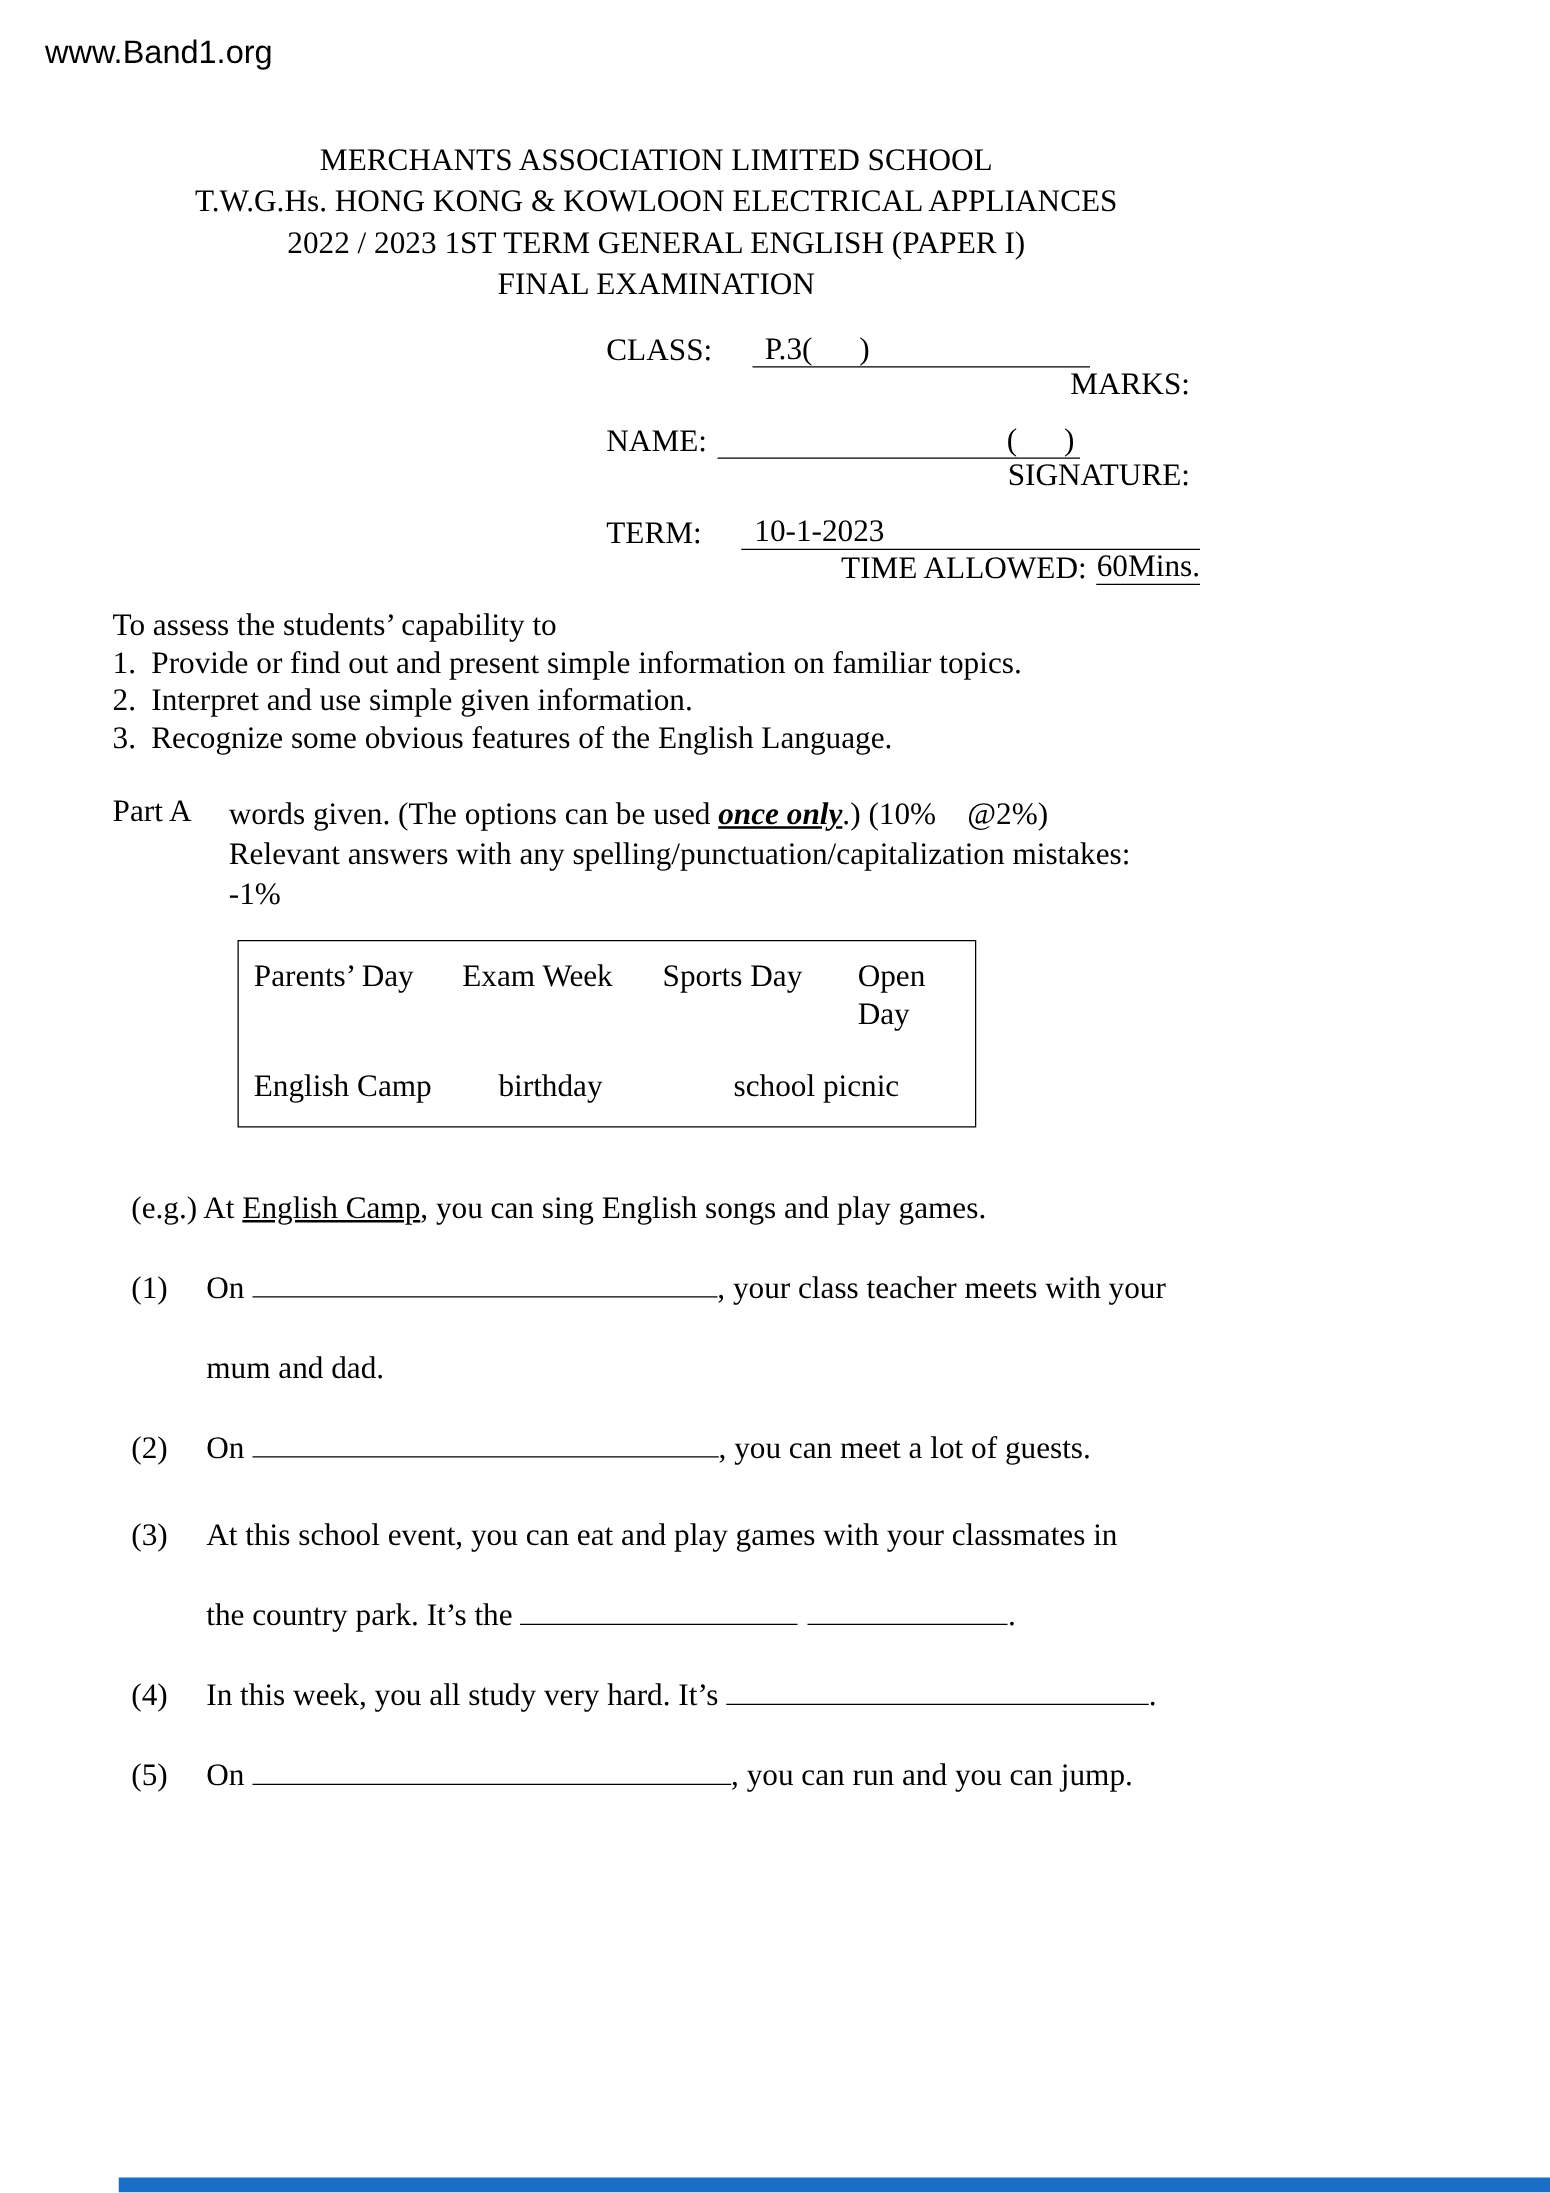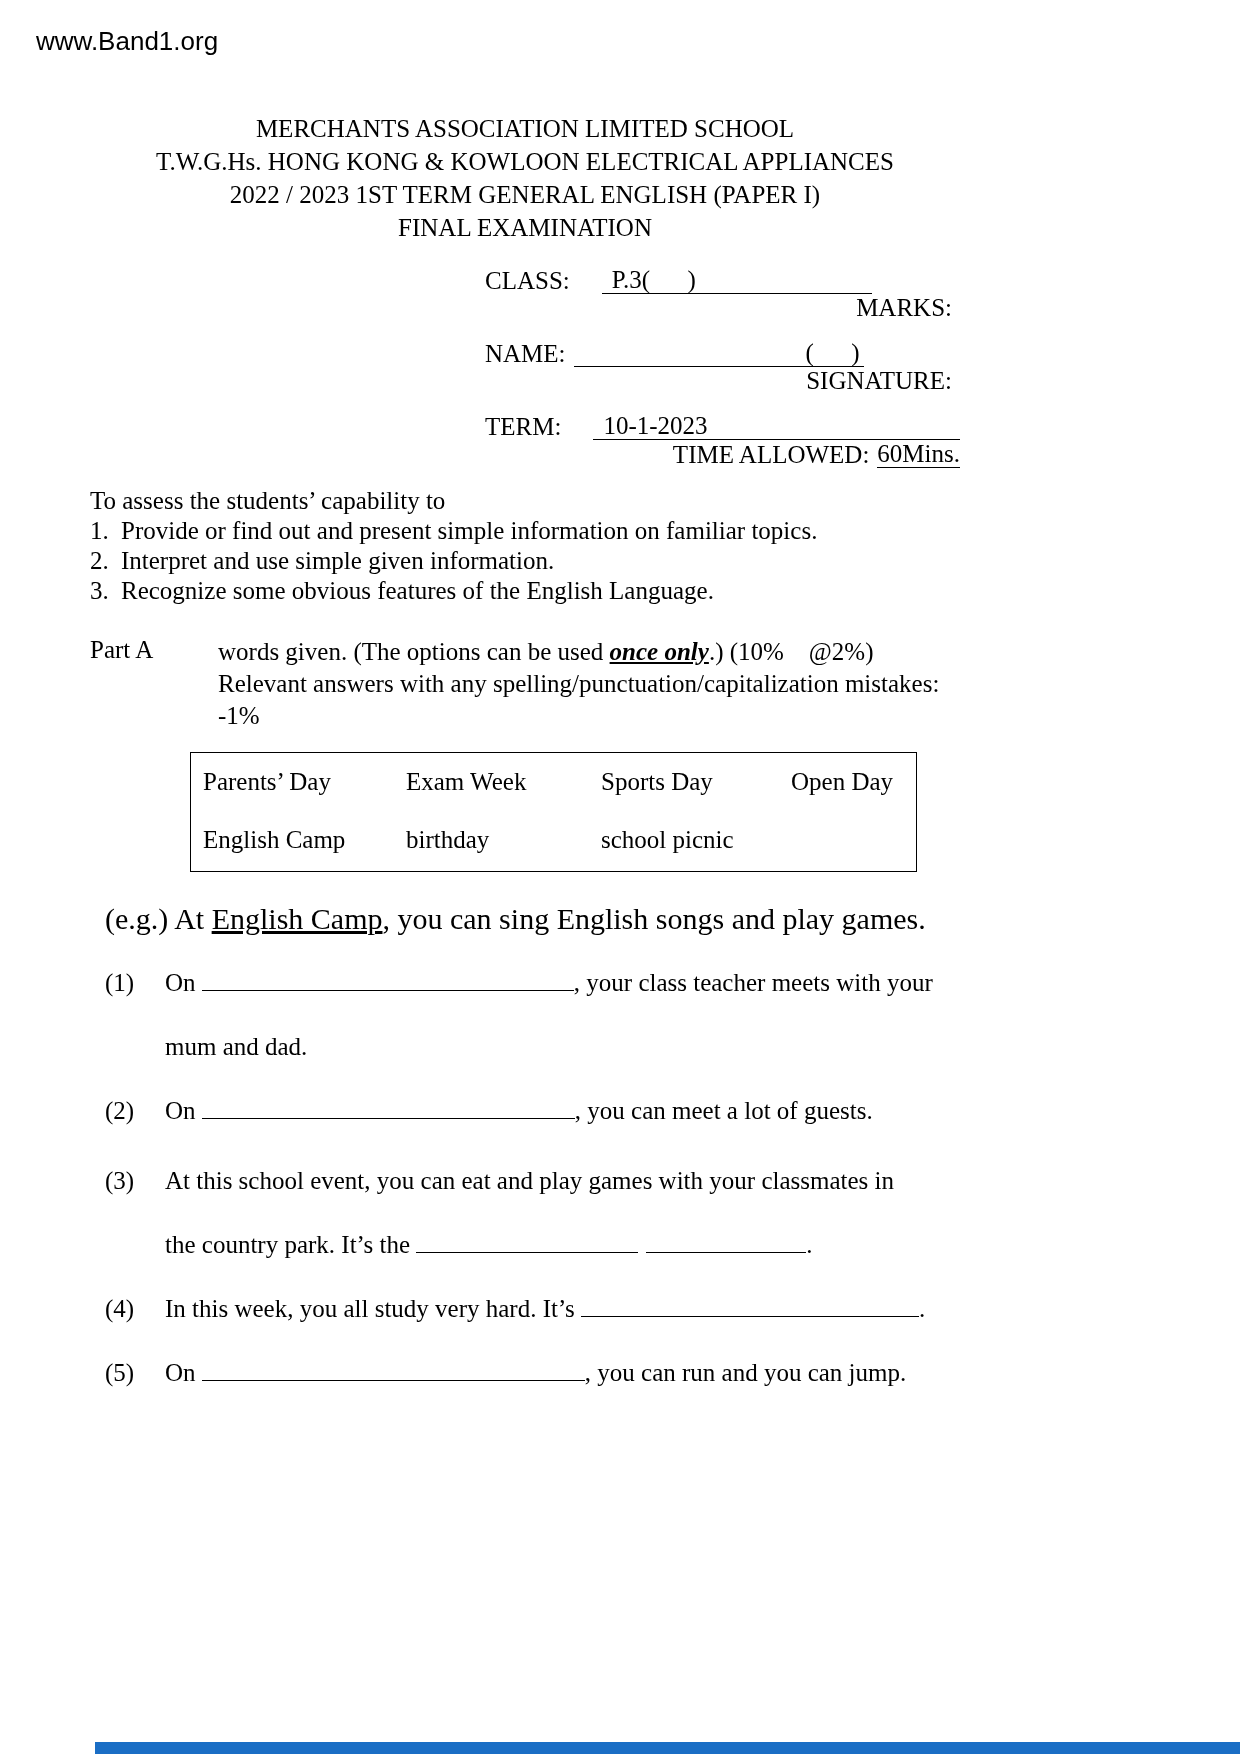--- a/index.html
+++ b/index.html
@@ -37,40 +37,40 @@
   .blank {
     display: inline-block; border-bottom: 1.5px solid #000;
     height: 22px; vertical-align: baseline;
   }
   .aims { margin-top: 4px; font-size: 25px; }
   .aims-heading { font-weight: bold; line-height: 30px; }
   .aims-intro { line-height: 30px; }
   .aims-item { display: flex; line-height: 30px; }
   .aims-num { width: 31px; flex: none; }
   .part-a { margin-top: 30px; font-size: 25px; }
-  .part-row { display: flex; gap: 35px; }
+  .part-row { display: flex; }
   .part-label { width: 93px; flex: none; }
   .part-instructions { flex: 1; }
   .part-instructions .line { line-height: 32px; white-space: pre-wrap; }
   .em-bold { font-weight: bold; font-style: italic; text-decoration: underline; }
   .word-bank {
-    margin-top: 20px; margin-left: 100px; width: 727px;
+    margin-top: 20px; margin-left: 100px; width: 591px;
     border: 1.5px solid #000;
     padding: 14px 10px 16px 12px;
     font-size: 25px;
   }
   .wb-row { display: flex; line-height: 30px; }
   .wb-row + .wb-row { margin-top: 28px; }
   .wb-cell { display: inline-block; }
   .wb-cell.c1 { width: 203px; }
   .wb-cell.c2 { width: 195px; }
   .wb-cell.c3 { width: 190px; }
   .example {
-    margin-top: 32px; padding-left: 15px;
-    font-size: 30px; line-height: 30px; white-space: pre-wrap;
+    margin-top: 50px; padding-left: 15px;
+    font-size: 25px; line-height: 30px; white-space: pre-wrap;
   }
   .ex-underline { text-decoration: underline; }
   .questions { padding-left: 15px; font-size: 25px; }
   .q-line { display: flex; margin-top: 34px; line-height: 30px; }
   .q-line.gap-lg { margin-top: 40px; }
   .q-num { width: 60px; flex: none; }
   .q-text { flex: 1; }
   .footer-bar {
     position: absolute; bottom: 0; left: 95px;
     width: calc(100% - 95px); height: 12px;

